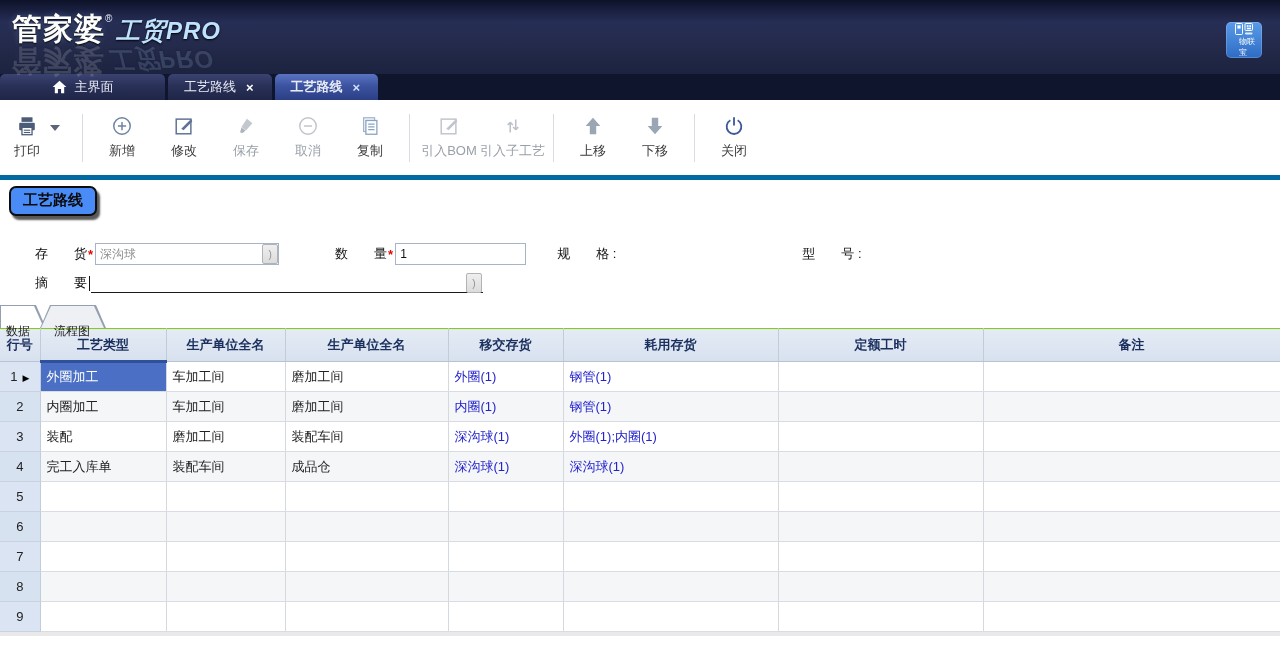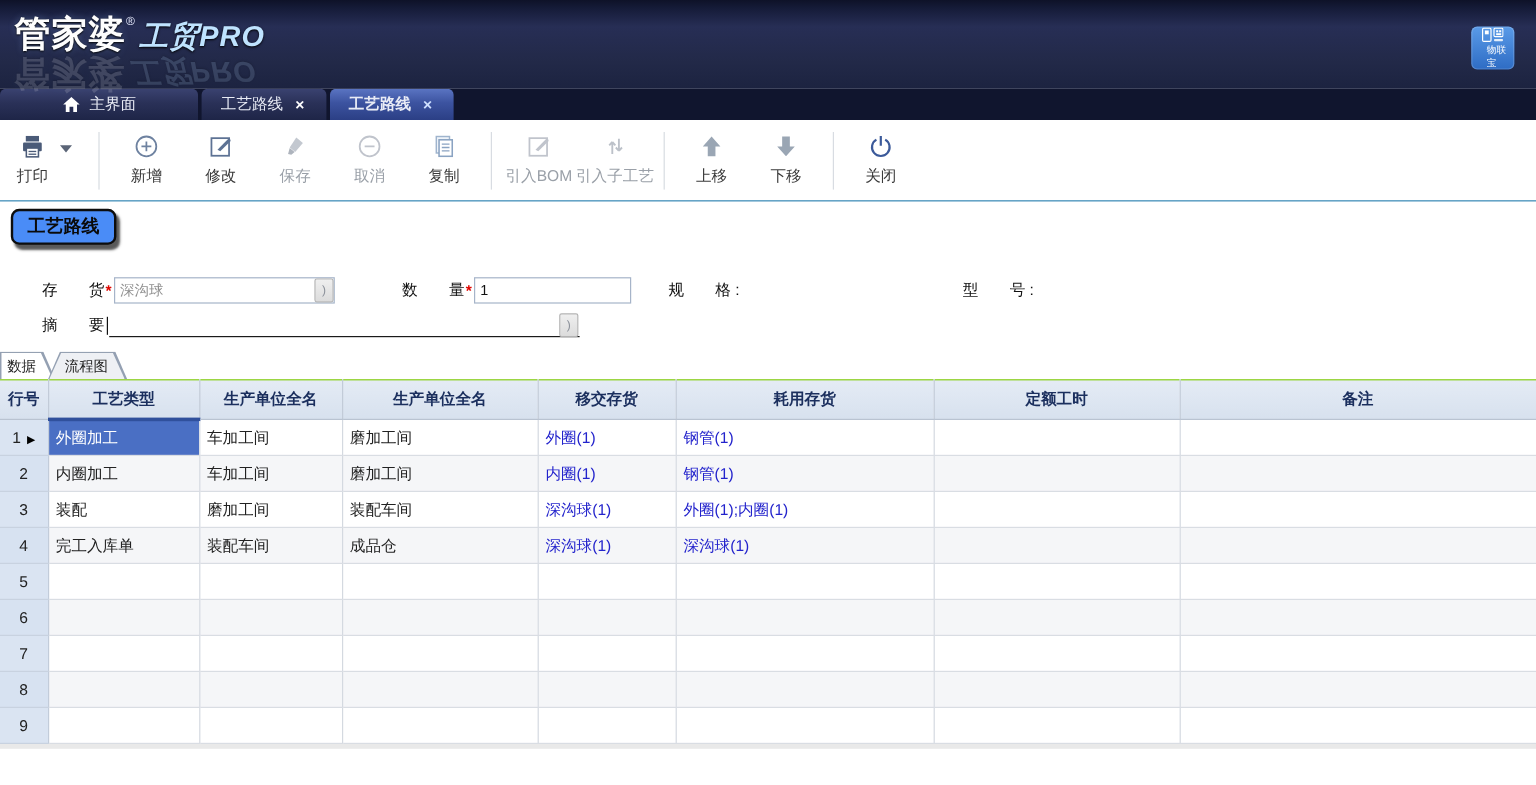--- a/index.html
+++ b/index.html
@@ -21,21 +21,21 @@
   
   .navtabs { height:26px; background:#10152e; display:flex; align-items:flex-end; }
   .ntab { height:26px; display:flex; align-items:center; gap:8px; padding:0 16px; color:#e8ebf5; font-size:13px;
     background:linear-gradient(180deg,#3a4270 0%,#2a3158 45%,#1e2547 100%); border-radius:5px 5px 0 0; margin-right:3px; cursor:pointer; }
   .ntab.home { width:165px; justify-content:center; }
   .ntab.active { background:linear-gradient(180deg,#5a74c2 0%,#3c53a0 45%,#2b3f85 100%); font-weight:bold; }
   .ntab .close { font-size:13px; font-weight:bold; color:#fff; padding:0 2px; cursor:pointer; }
   .ntab.active .close { color:#cfe0ff; }
 
   
-  .toolbar { height:68px; background:#fff; border-bottom:1px solid #0369a1; display:flex; align-items:center; padding:0 4px; }
+  .toolbar { height:80px; background:#fff; border-bottom:5px solid #0369a1; display:flex; align-items:center; padding:0 4px; }
   .tbtn { min-width:62px; height:58px; display:flex; flex-direction:column; align-items:center; justify-content:center; gap:5px; cursor:pointer; background:none; border:none; font-family:inherit; }
   .tbtn .cap { font-size:13px; color:#3a3a3a; }
   .tbtn.disabled .cap { color:#9aa0a8; }
   .tbtn.print { min-width:46px; }
   .caret { width:0; height:0; border-left:5px solid transparent; border-right:5px solid transparent; border-top:6px solid #5b6577; margin:0 14px 20px 0; cursor:pointer; }
   .tsep { width:1px; height:48px; background:#d8dce2; margin:0 8px; }
 
   
   .formarea { height:124px; position:relative; background:#fff; }
   .fbadge { position:absolute; left:9px; top:6px; padding:3px 12px 4px; background:#4a8cf7; border:2px solid #0d0d0d; border-radius:7px;
@@ -58,21 +58,21 @@
   
   .viewtabs { height:24px; display:flex; align-items:flex-end; background:#fff; }
   .vtab { position:relative; height:23px; font-size:12px; color:#222; cursor:pointer; }
   .vtab .shape { position:absolute; inset:0; background:#94a0b2; }
   .vtab .fill { position:absolute; inset:1px 2px 0 1px; background:#eef0f4; }
   .vtab.first .shape { clip-path:polygon(0 0, calc(100% - 10px) 0, 100% 100%, 0 100%); }
   .vtab.first .fill  { clip-path:polygon(0 0, calc(100% - 10px) 0, 100% 100%, 0 100%); }
   .vtab.other .shape { clip-path:polygon(10px 0, calc(100% - 10px) 0, 100% 100%, 0 100%); }
   .vtab.other .fill  { clip-path:polygon(10px 0, calc(100% - 10px) 0, 100% 100%, 0 100%); }
   .vtab.active .fill { background:#ffffff; }
-  .vtab .txt { position:relative; display:block; padding:4px 14px 0 6px; }
+  .vtab .txt { position:relative; display:block; padding:4px 14px 0 6px;margin-top:14px; }
   .vtab.other .txt { padding-left:14px; }
 
   
   table.grid { border-collapse:collapse; table-layout:fixed; width:1280px; border-top:1px solid #84cc16; }
   .grid th { height:33px; background:linear-gradient(180deg,#e4ebf5,#d7e1ee); color:#1b2f5e; font-size:13px; font-weight:bold;
     border-right:1px solid #c2cbd8; border-bottom:1px solid #b9c3d1; cursor:pointer; }
   .grid th.indicator { border-bottom:3px solid #30509c; }
   .grid td { height:30px; font-size:13px; padding:0 6px; border-right:1px solid #d4d9e0; border-bottom:1px solid #d9dde3; overflow:hidden; white-space:nowrap; cursor:default; }
   .grid tr.even td { background:#f5f6f8; }
   .grid td.rownum { background:#dae4f2; border-right:1px solid #c2ccda; border-bottom:1px solid #c8d2e0; text-align:center; padding:0 3px; }

